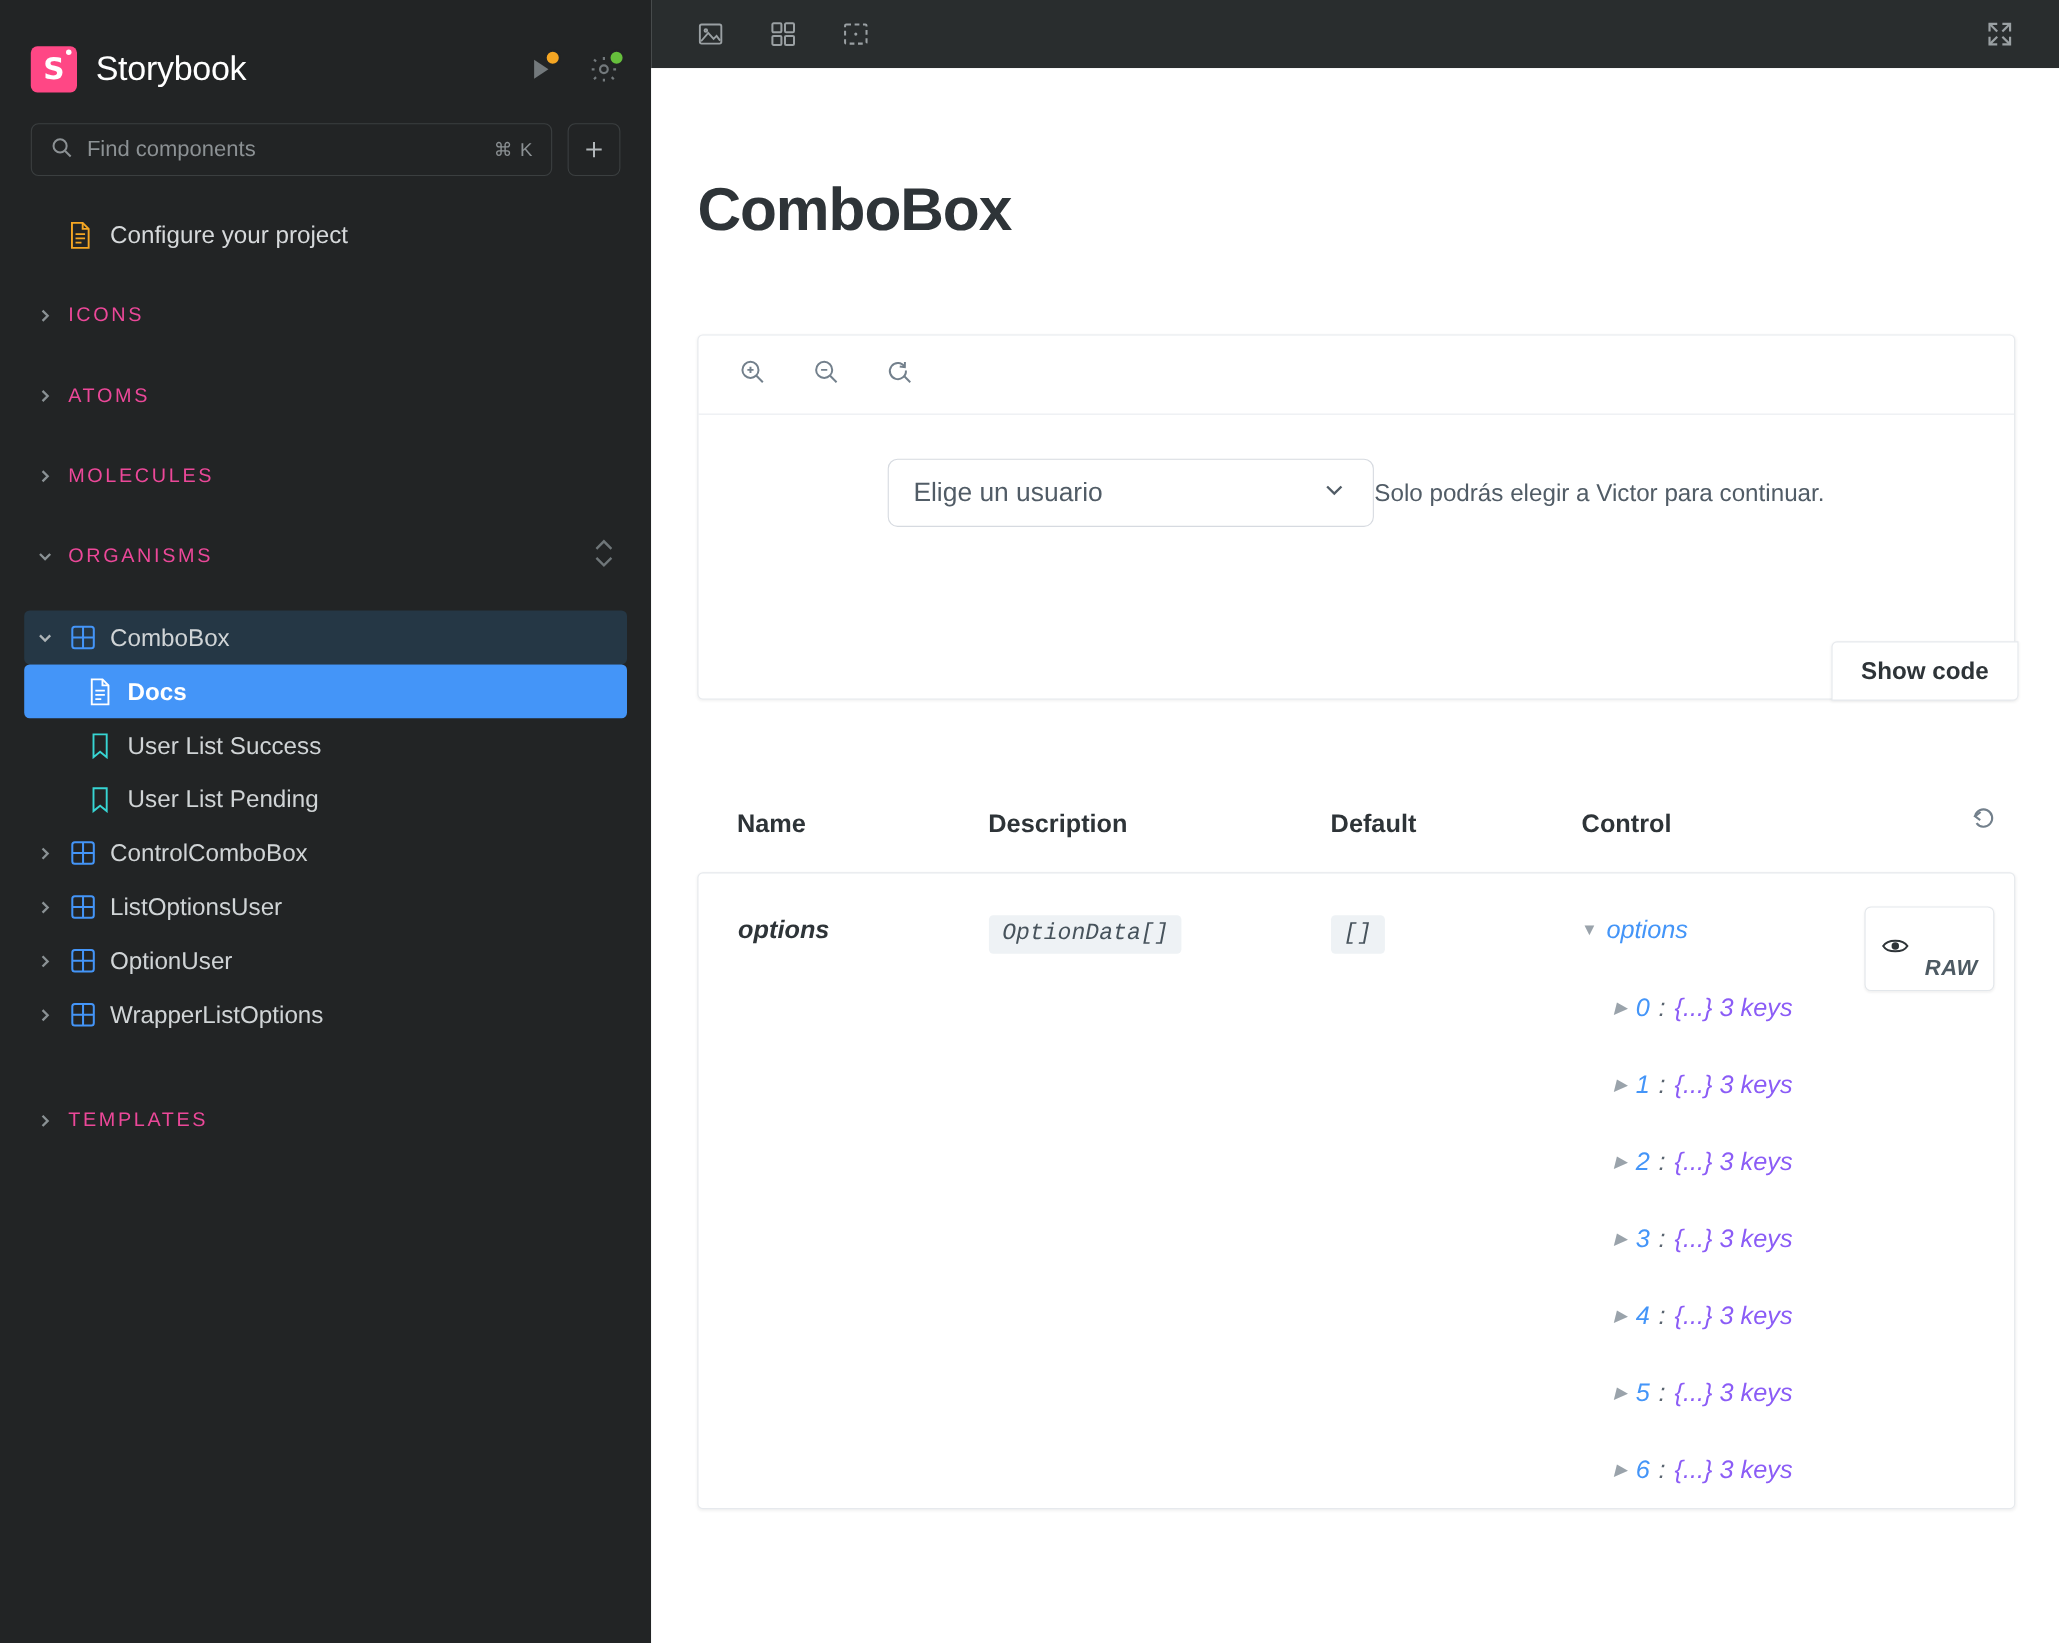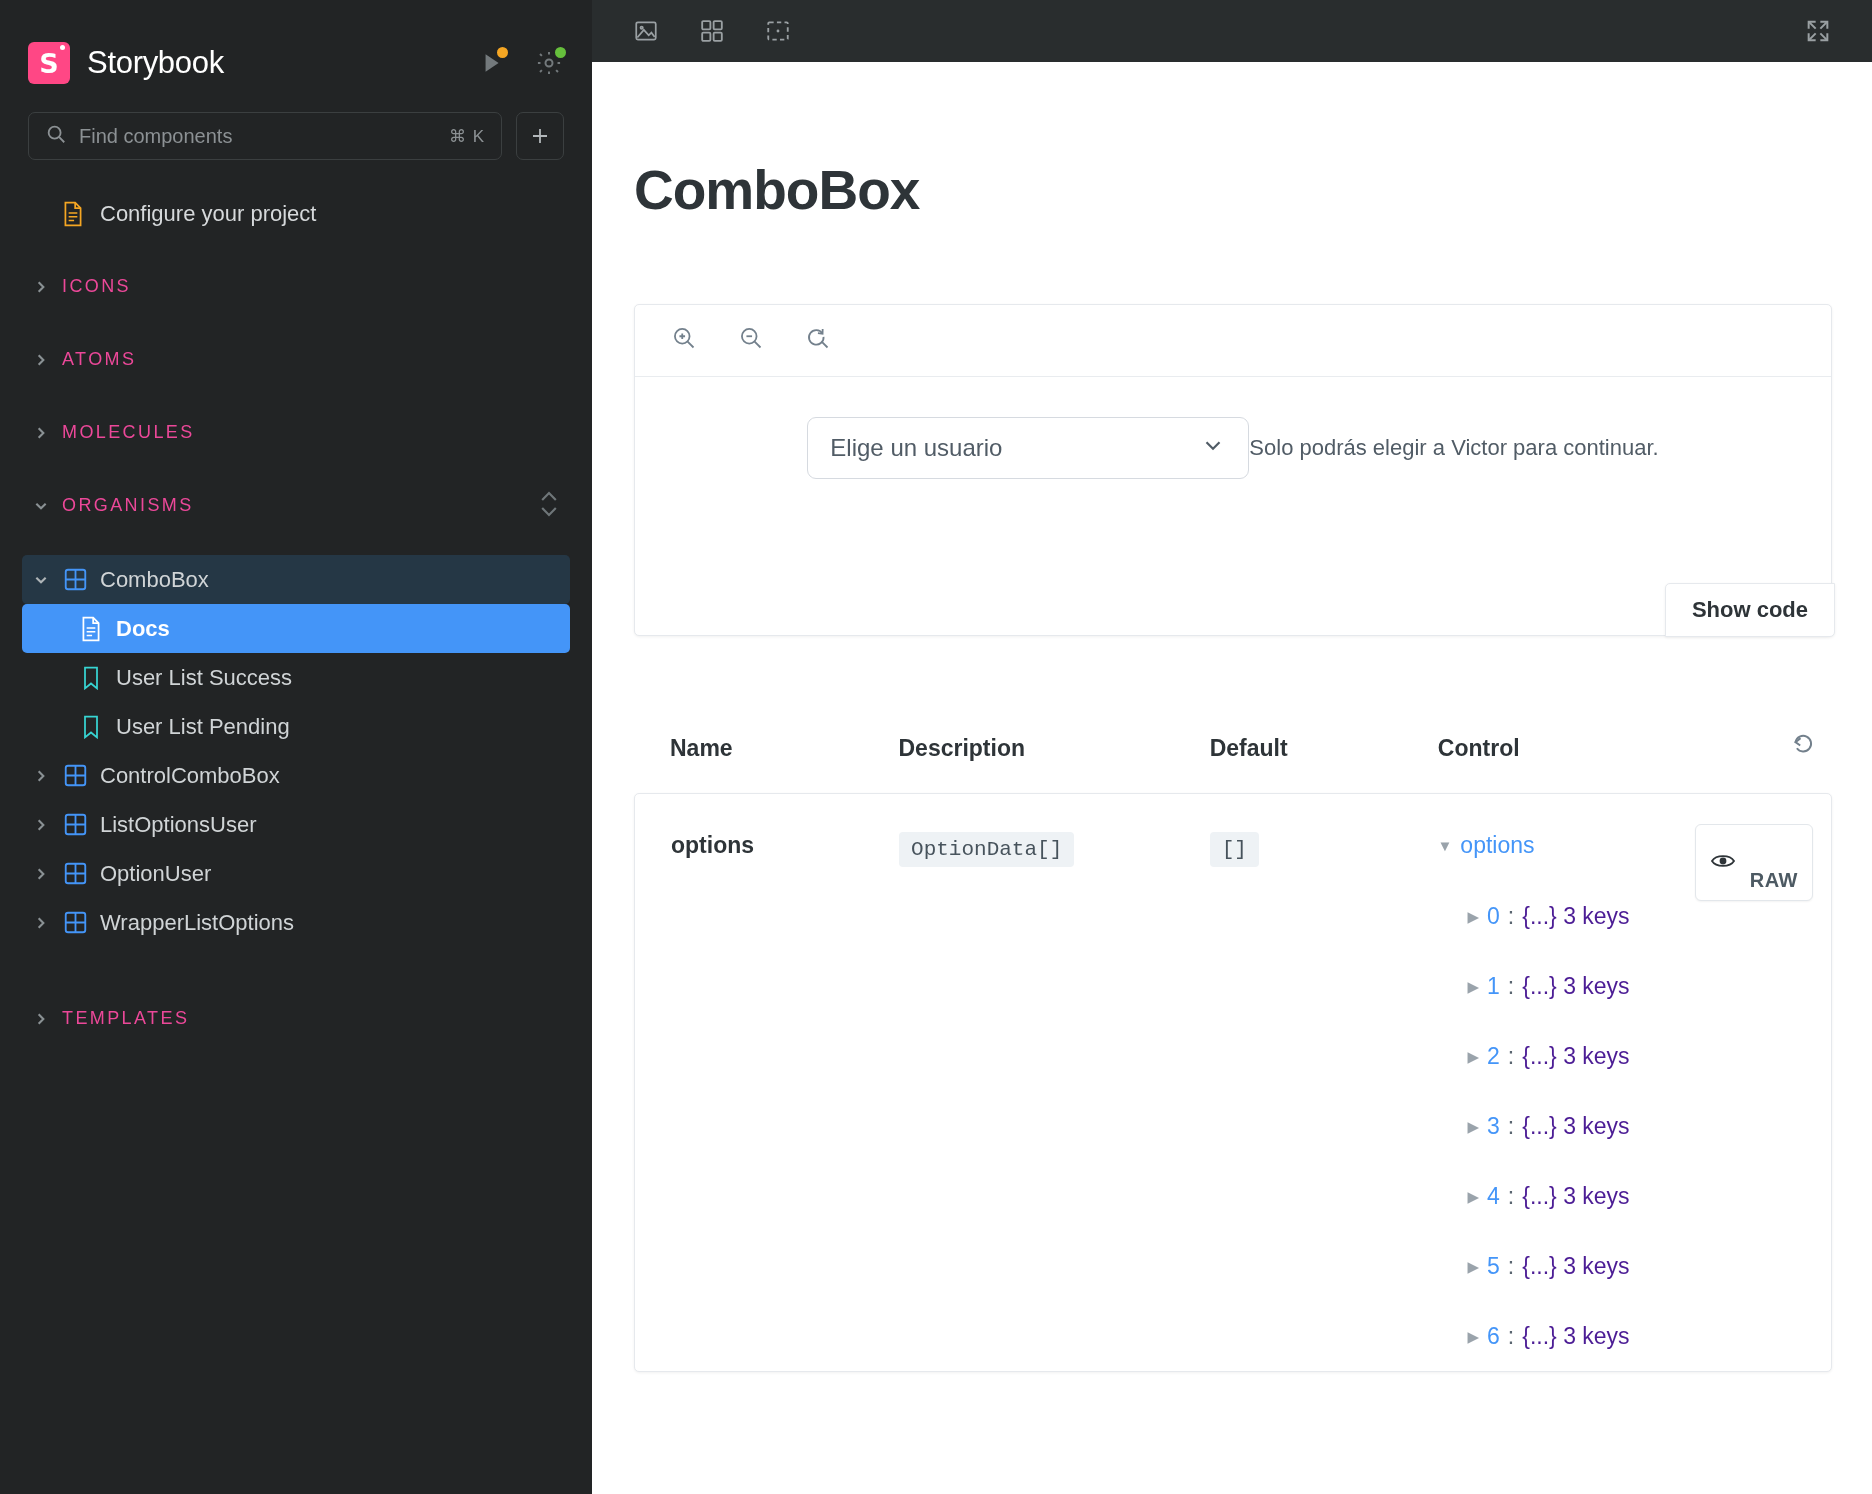--- a/index.html
+++ b/index.html
@@ -170,21 +170,21 @@
   th.c-ctrl { width: 300px; }
   th.c-reset { width: 80px; text-align: right; padding-right: 14px; }
   .reset-ico { color: #73808c; display:inline-flex; }
 
   .args-body {
     border: 1px solid #e6e9ed; border-radius: 5px;
     box-shadow: 0 1px 3px rgba(0,0,0,0.06);
     background: #fff;
   }
   .args-body table { width: 100%; border-collapse: collapse; table-layout: fixed; }
-  .args-body td { vertical-align: top; padding-top: 38px; }
+  .args-body td { vertical-align: top; padding-top: 38px; font-style: italic; }
   td.c-name { width: 255px; padding-left: 36px; font-size: 23px;
               font-weight: 700; color: #2e3438; }
   td.c-desc { width: 300px; }
   td.c-def  { width: 220px; }
   td.c-ctrl { width: 380px; padding-right: 0; }
   .chip {
     display: inline-block; background: #eef2f5; border-radius: 4px;
     padding: 6px 12px; font-family: "Liberation Mono", monospace;
     font-size: 21px; color: #47535c;
   }
@@ -202,21 +202,21 @@
     padding: 8px 14px; box-shadow: 0 1px 2px rgba(0,0,0,0.05);
   }
   .raw-label { font-size: 20px; font-weight: 700; color: #4d5a63;
                letter-spacing: 0.5px; margin-top: 36px; }
   .json-rows { margin-top: 22px; }
   .json-row {
     display: flex; align-items: center; gap: 8px;
     font-size: 23px; color: #5a6570; height: 70px; padding-left: 30px;
   }
   .json-row .idx { color: #4495f8; }
-  .json-row .braces { color: #4c1d95; }
+  .json-row .braces { color: #8b5cf6; }
 </style>
 </head>
 <body>
 
 <div class="app">
 
   <aside class="sidebar">
 
     <div class="sb-header">
       <div class="logo-mark">

